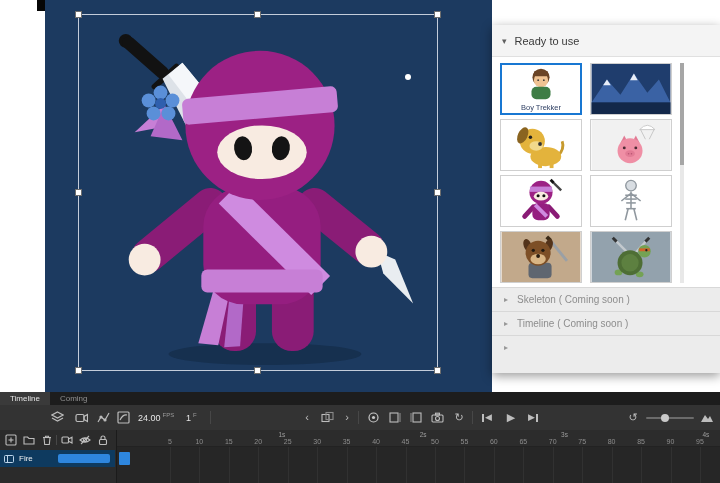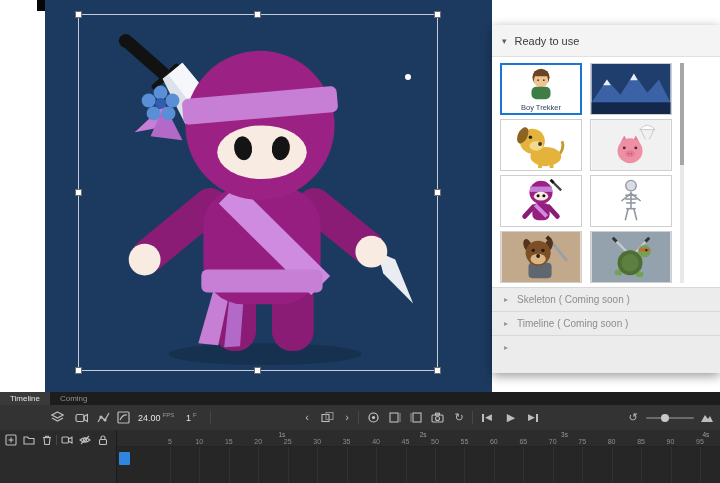--- a/index.html
+++ b/index.html
@@ -438,20 +438,28 @@
             <line x1="2" y1="10" x2="10" y2="2"></line>
         </svg>
       </div>
       <div class="li" style="left:95px;">
         <svg width="12" height="12" viewBox="0 0 12 12" fill="none" stroke="#bdbdbd" stroke-width="1.1">
           <rect x="2.5" y="5.5" width="7" height="5" rx="1"></rect>
             <path d="M4,5.5 V4 a2,2 0 0 1 4,0 V5.5"></path>
         </svg>
       </div>
 
+      <div class="fire-row">
+        <svg width="10" height="10" viewBox="0 0 10 10" style="margin-left:4px;">
+          <rect x="0.5" y="1.5" width="9" height="7" rx="1" fill="none" stroke="#bcd4ea" stroke-width="1"></rect>
+          <line x1="3.5" y1="1.5" x2="3.5" y2="8.5" stroke="#bcd4ea" stroke-width="1"></line>
+        </svg>
+        <span class="lname">Fire</span>
+        <div class="duration-bar"></div>
+      </div>
 
       <div class="hthumb"></div>
     </div>
 
     <div class="tl-ruler">
       <div class="ruler-layer">
           <span class="ruler-sec" style="left: 164.836px;">1s</span>
           <span class="ruler-sec" style="left: 306.172px;">2s</span>
           <span class="ruler-sec" style="left: 447.508px;">3s</span>
           <span class="ruler-sec" style="left: 588.844px;">4s</span>

